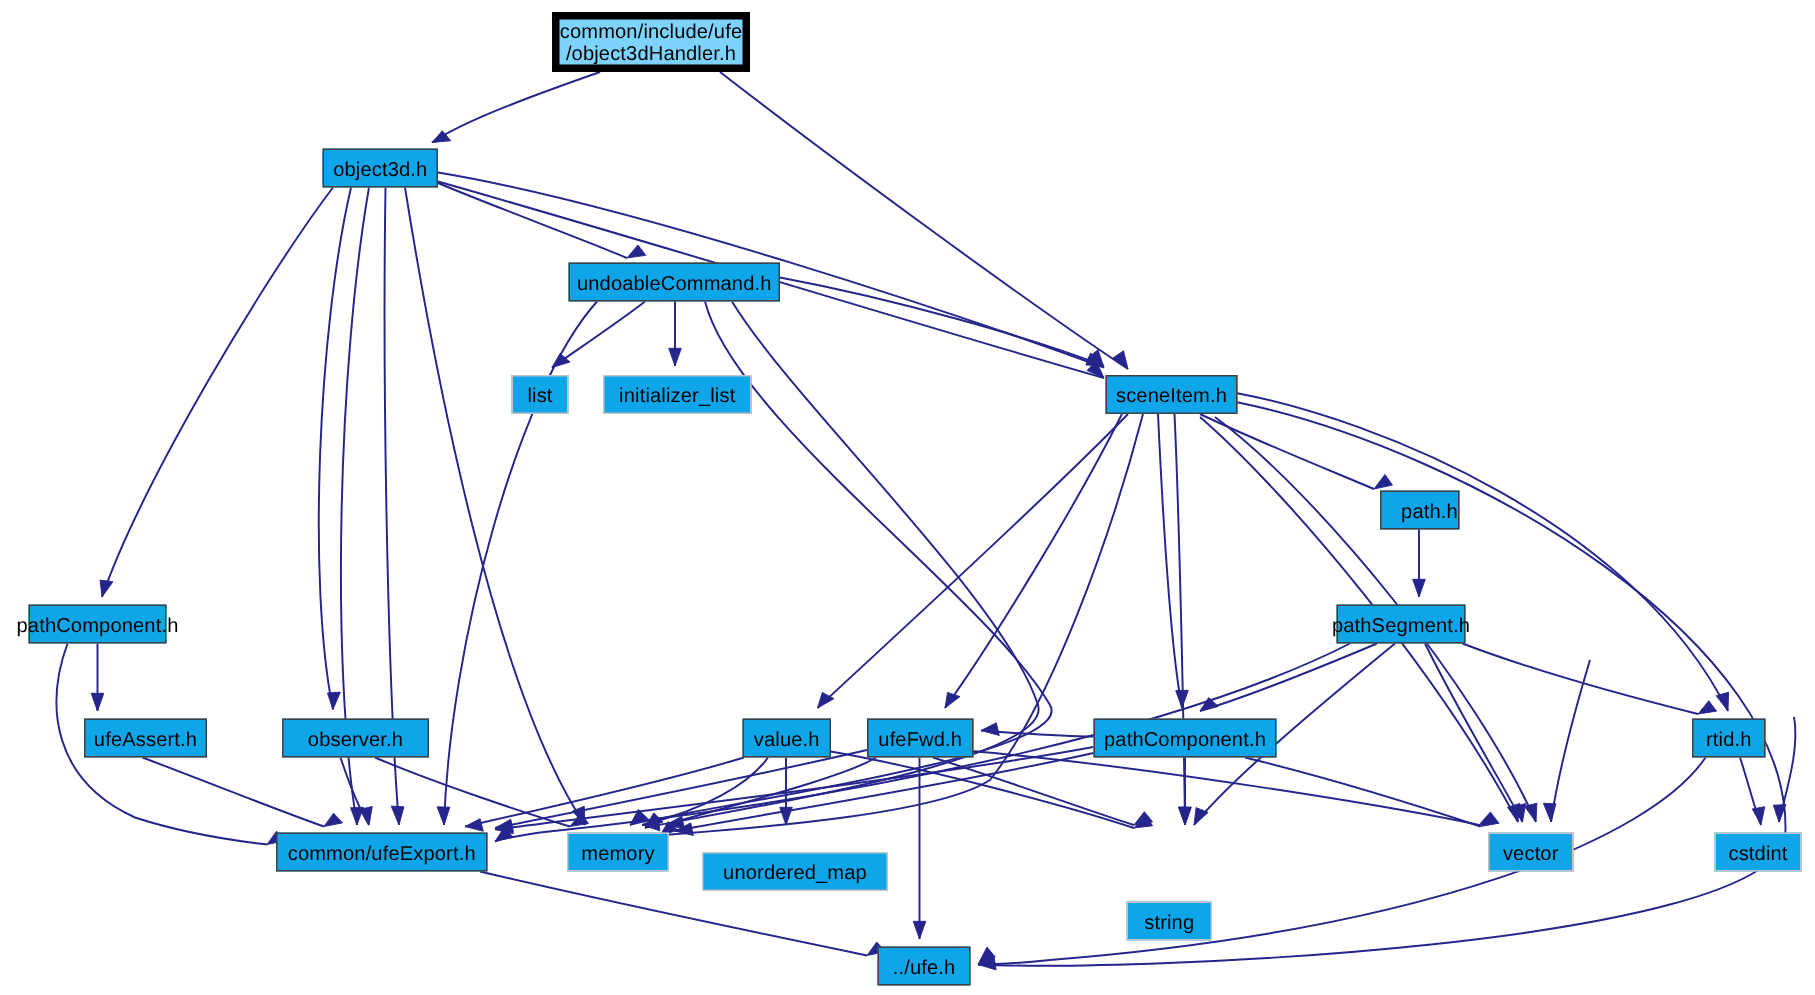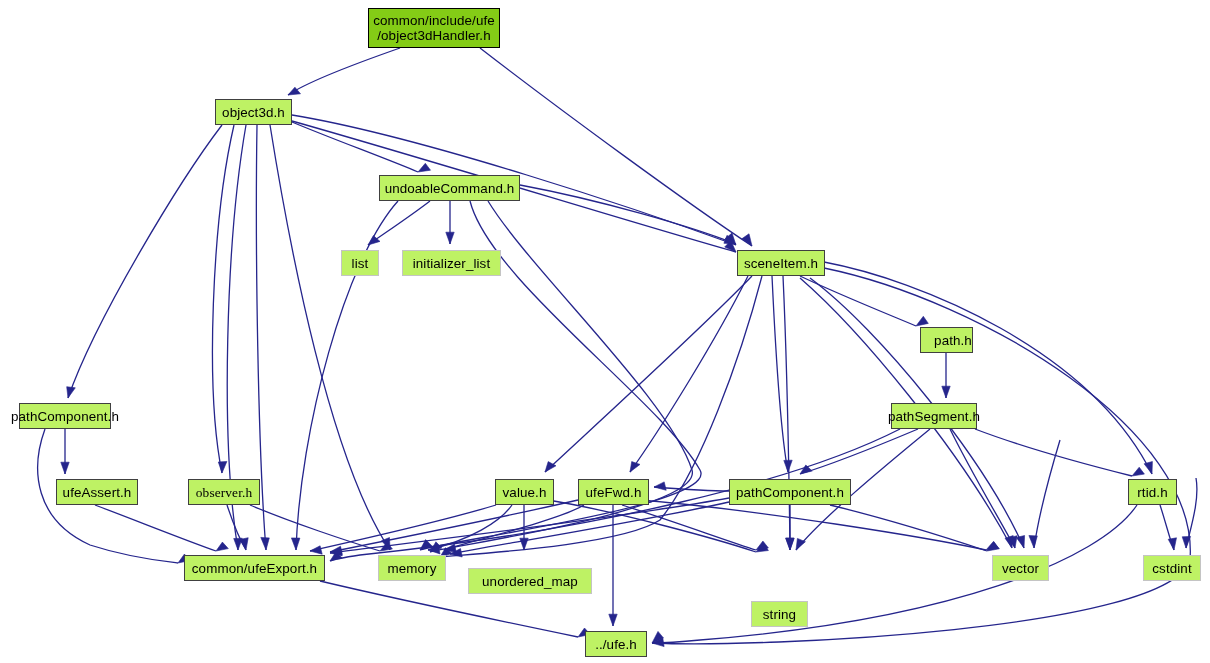--- a/index.html
+++ b/index.html
@@ -32,35 +32,35 @@
     stroke: #25258c;
     stroke-width: 0.6;
   }
   .node-box {
     position: absolute;
     box-sizing: border-box;
     display: flex;
     align-items: center;
     justify-content: center;
     text-align: center;
-    background: #bef264;
+    background: #0ea5e9;
     border: 1px solid #404040;
     color: #000000;
     font-size: 13.4px;
     line-height: 15px;
     letter-spacing: 0.1px;
     white-space: pre-line;
     user-select: none;
   }
   .node-box.sys {
     border: 1px solid #c4c4c4;
   }
   .node-box.root {
-    background: #84cc16;
-    border: 1px solid #000000;
+    background: #7dd3fc;
+    border: 5px solid #000000;
   }
 </style>
 </head>
 <body>
 
 <div id="graph-root">
   <svg id="graph-svg" viewBox="0 0 1210 663" xmlns="http://www.w3.org/2000/svg">
       <g>
         <path class="edge-path" d="M 400 48 C 360 62, 310 80, 288 95" stroke="#25258c"></path>
         <path class="edge-head" d="M 288 95 l 12.5 -1.2 l -5.6 -6.6 z" fill="#25258c" stroke="#25258c"></path>
@@ -291,21 +291,21 @@
 /object3dHandler.h</div>
       <div class="node-box" style="left: 215px; top: 99px; width: 77px; height: 26px;">object3d.h</div>
       <div class="node-box" style="left: 379px; top: 175px; width: 141px; height: 26px;">undoableCommand.h</div>
       <div class="node-box sys" style="left: 341px; top: 250px; width: 38px; height: 26px;">list</div>
       <div class="node-box sys" style="left: 402px; top: 250px; width: 99px; height: 26px;">initializer_list</div>
       <div class="node-box" style="left: 737px; top: 250px; width: 88px; height: 26px;">sceneItem.h</div>
       <div class="node-box" style="left: 920px; top: 327px; width: 53px; height: 26px; padding-left: 13px;">path.h</div>
       <div class="node-box" style="left: 19px; top: 403px; width: 92px; height: 26px;">pathComponent.h</div>
       <div class="node-box" style="left: 891px; top: 403px; width: 86px; height: 26px;">pathSegment.h</div>
       <div class="node-box" style="left: 24px; top: 479px; width: 82px; height: 26px; margin-left: 32px;">ufeAssert.h</div>
-      <div class="node-box" style="left: 188px; top: 479px; width: 72px; height: 26px; font-family: Liberation Serif, serif;">observer.h</div>
+      <div class="node-box" style="left: 188px; top: 479px; width: 98px; height: 26px;">observer.h</div>
       <div class="node-box" style="left: 495px; top: 479px; width: 59px; height: 26px;">value.h</div>
       <div class="node-box" style="left: 578px; top: 479px; width: 71px; height: 26px;">ufeFwd.h</div>
       <div class="node-box" style="left: 729px; top: 479px; width: 122px; height: 26px;">pathComponent.h</div>
       <div class="node-box" style="left: 1128px; top: 479px; width: 49px; height: 26px;">rtid.h</div>
       <div class="node-box" style="left: 184px; top: 555px; width: 141px; height: 26px;">common/ufeExport.h</div>
       <div class="node-box sys" style="left: 378px; top: 555px; width: 68px; height: 26px;">memory</div>
       <div class="node-box sys" style="left: 468px; top: 568px; width: 124px; height: 26px;">unordered_map</div>
       <div class="node-box sys" style="left: 751px; top: 555px; width: 57px; height: 26px; margin-top: 46px;">string</div>
       <div class="node-box sys" style="left: 992px; top: 555px; width: 57px; height: 26px;">vector</div>
       <div class="node-box sys" style="left: 1143px; top: 555px; width: 58px; height: 26px;">cstdint</div>

